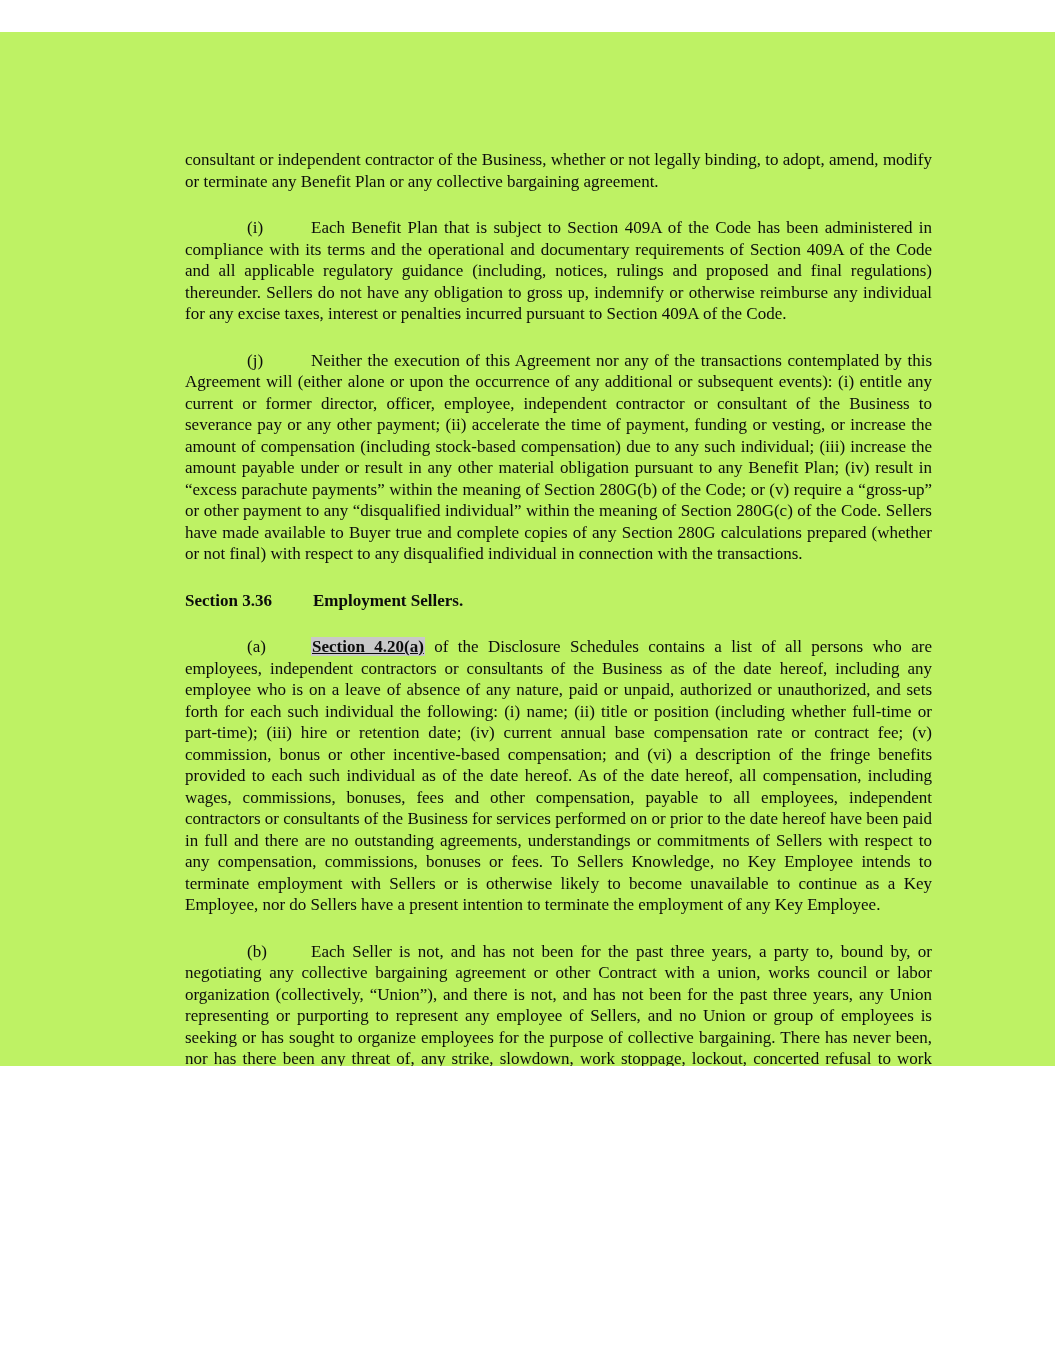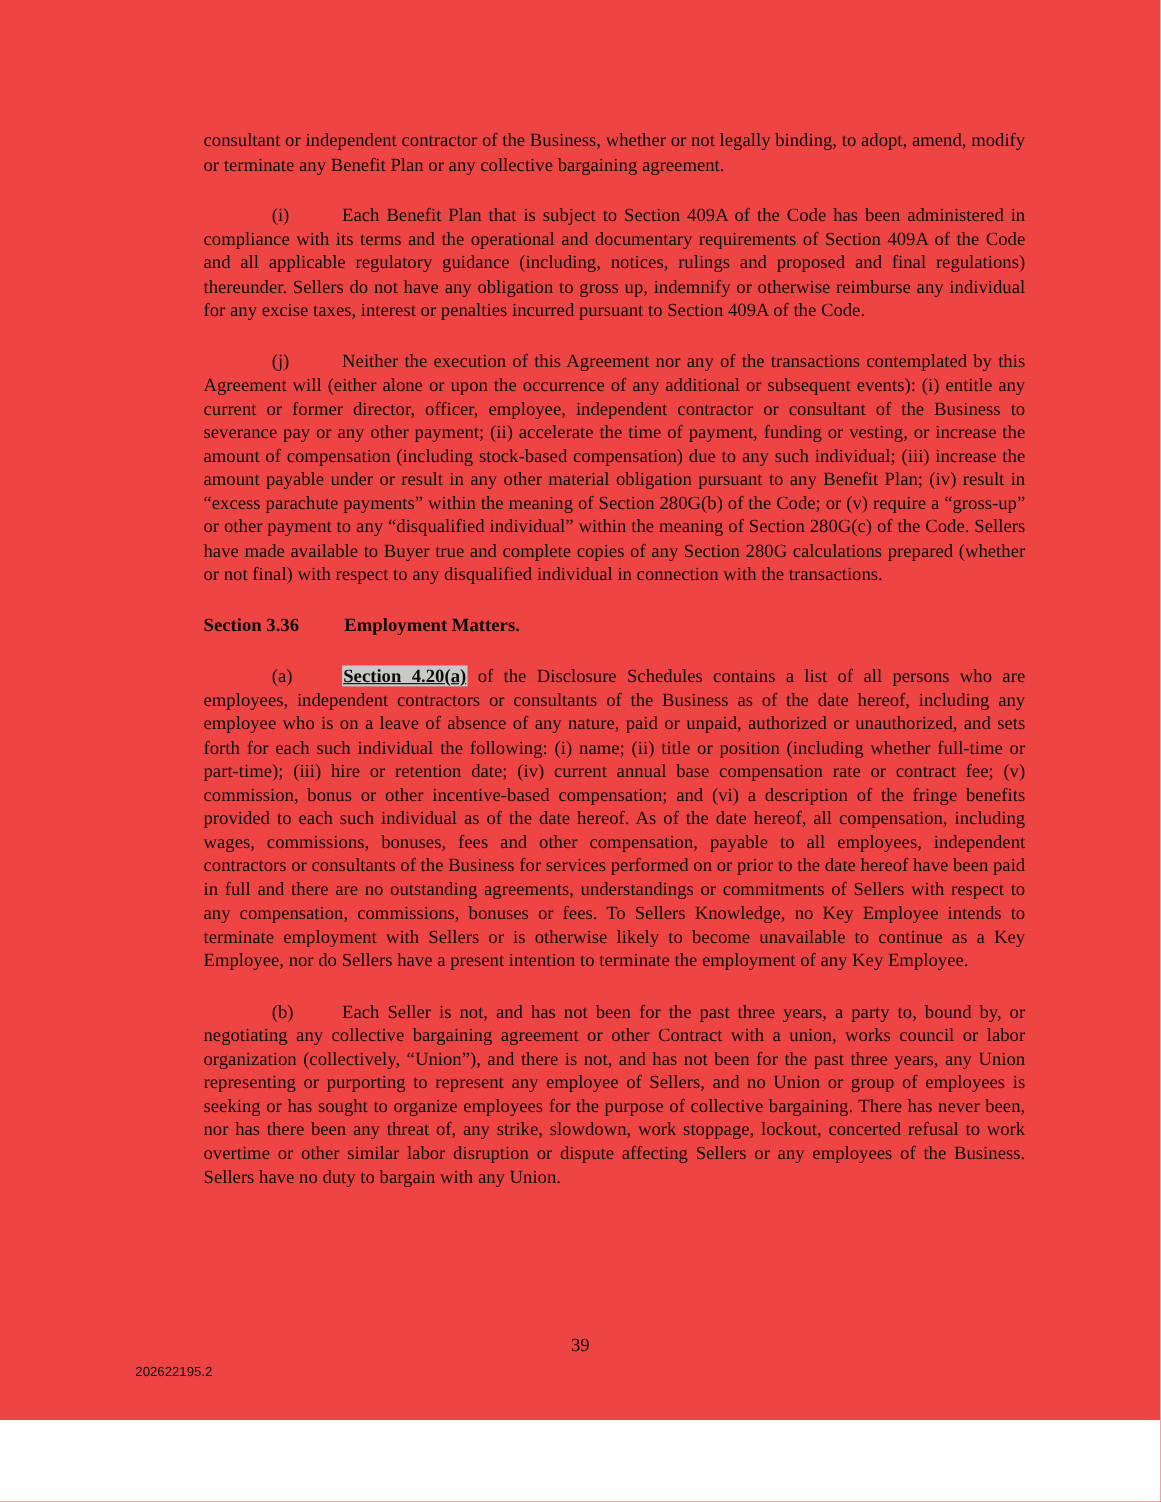--- a/index.html
+++ b/index.html
@@ -3,27 +3,28 @@
 <meta charset="utf-8">
 <style>
   html, body {
     margin: 0;
     padding: 0;
     background: #ffffff;
   }
   .page {
     position: relative;
     width: 1055px;
-    height: 1291px;
-    background: #ef4444;
+    height: 1034px;
+    background: #bef264;
     font-family: "Liberation Serif", serif;
     font-size: 17px;
     line-height: 21.5px;
     color: #0c0c0c;
     overflow: hidden;
+    margin-top: 32px;
   }
   .content {
     position: absolute;
     left: 185px;
     top: 117px;
     width: 747px;
     text-align: justify;
   }
   .para {
     margin: 0 0 25px 0;
@@ -83,21 +84,21 @@
 
     <p class="para indent">
       <span class="pnum">(i)</span><span>Each Benefit Plan that is subject to Section 409A of the Code has been administered in compliance with its terms and the operational and documentary requirements of Section 409A of the Code and all applicable regulatory guidance (including, notices, rulings and proposed and final regulations) thereunder. Sellers do not have any obligation to gross up, indemnify or otherwise reimburse any individual for any excise taxes, interest or penalties incurred pursuant to Section 409A of the Code.</span>
     </p>
 
     <p class="para indent">
       <span class="pnum">(j)</span><span>Neither the execution of this Agreement nor any of the transactions contemplated by this Agreement will (either alone or upon the occurrence of any additional or subsequent events): (i) entitle any current or former director, officer, employee, independent contractor or consultant of the Business to severance pay or any other payment; (ii) accelerate the time of payment, funding or vesting, or increase the amount of compensation (including stock-based compensation) due to any such individual; (iii) increase the amount payable under or result in any other material obligation pursuant to any Benefit Plan; (iv) result in “excess parachute payments” within the meaning of Section 280G(b) of the Code; or (v) require a “gross-up” or other payment to any “disqualified individual” within the meaning of Section 280G(c) of the Code. Sellers have made available to Buyer true and complete copies of any Section 280G calculations prepared (whether or not final) with respect to any disqualified individual in connection with the transactions.</span>
     </p>
 
     <p class="heading">
-      <span class="hnum">Section 3.36</span><span>Employment Matters.</span>
+      <span class="hnum">Section 3.36</span><span>Employment Sellers.</span>
     </p>
 
     <p class="para indent">
       <span class="pnum">(a)</span><span class="hl" style="background: rgb(201, 201, 201);">Section 4.20(a)</span><span> of the Disclosure Schedules contains a list of all persons who are employees, independent contractors or consultants of the Business as of the date hereof, including any employee who is on a leave of absence of any nature, paid or unpaid, authorized or unauthorized, and sets forth for each such individual the following: (i) name; (ii) title or position (including whether full-time or part-time); (iii) hire or retention date; (iv) current annual base compensation rate or contract fee; (v) commission, bonus or other incentive-based compensation; and (vi) a description of the fringe benefits provided to each such individual as of the date hereof. As of the date hereof, all compensation, including wages, commissions, bonuses, fees and other compensation, payable to all employees, independent contractors or consultants of the Business for services performed on or prior to the date hereof have been paid in full and there are no outstanding agreements, understandings or commitments of Sellers with respect to any compensation, commissions, bonuses or fees.  To Sellers Knowledge, no Key Employee intends to terminate employment with Sellers or is otherwise likely to become unavailable to continue as a Key Employee, nor do Sellers have a present intention to terminate the employment of any Key Employee.</span>
     </p>
 
     <p class="para indent">
       <span class="pnum">(b)</span><span>Each Seller is not, and has not been for the past three years, a party to, bound by, or negotiating any collective bargaining agreement or other Contract with a union, works council or labor organization (collectively, </span><span class="b">“Union”</span><span>), and there is not, and has not been for the past three years, any Union representing or purporting to represent any employee of Sellers, and no Union or group of employees is seeking or has sought to organize employees for the purpose of collective bargaining. There has never been, nor has there been any threat of, any strike, slowdown, work stoppage, lockout, concerted refusal to work overtime or other similar labor disruption or dispute affecting Sellers or any employees of the Business. Sellers have no duty to bargain with any Union.</span>
     </p>
 

